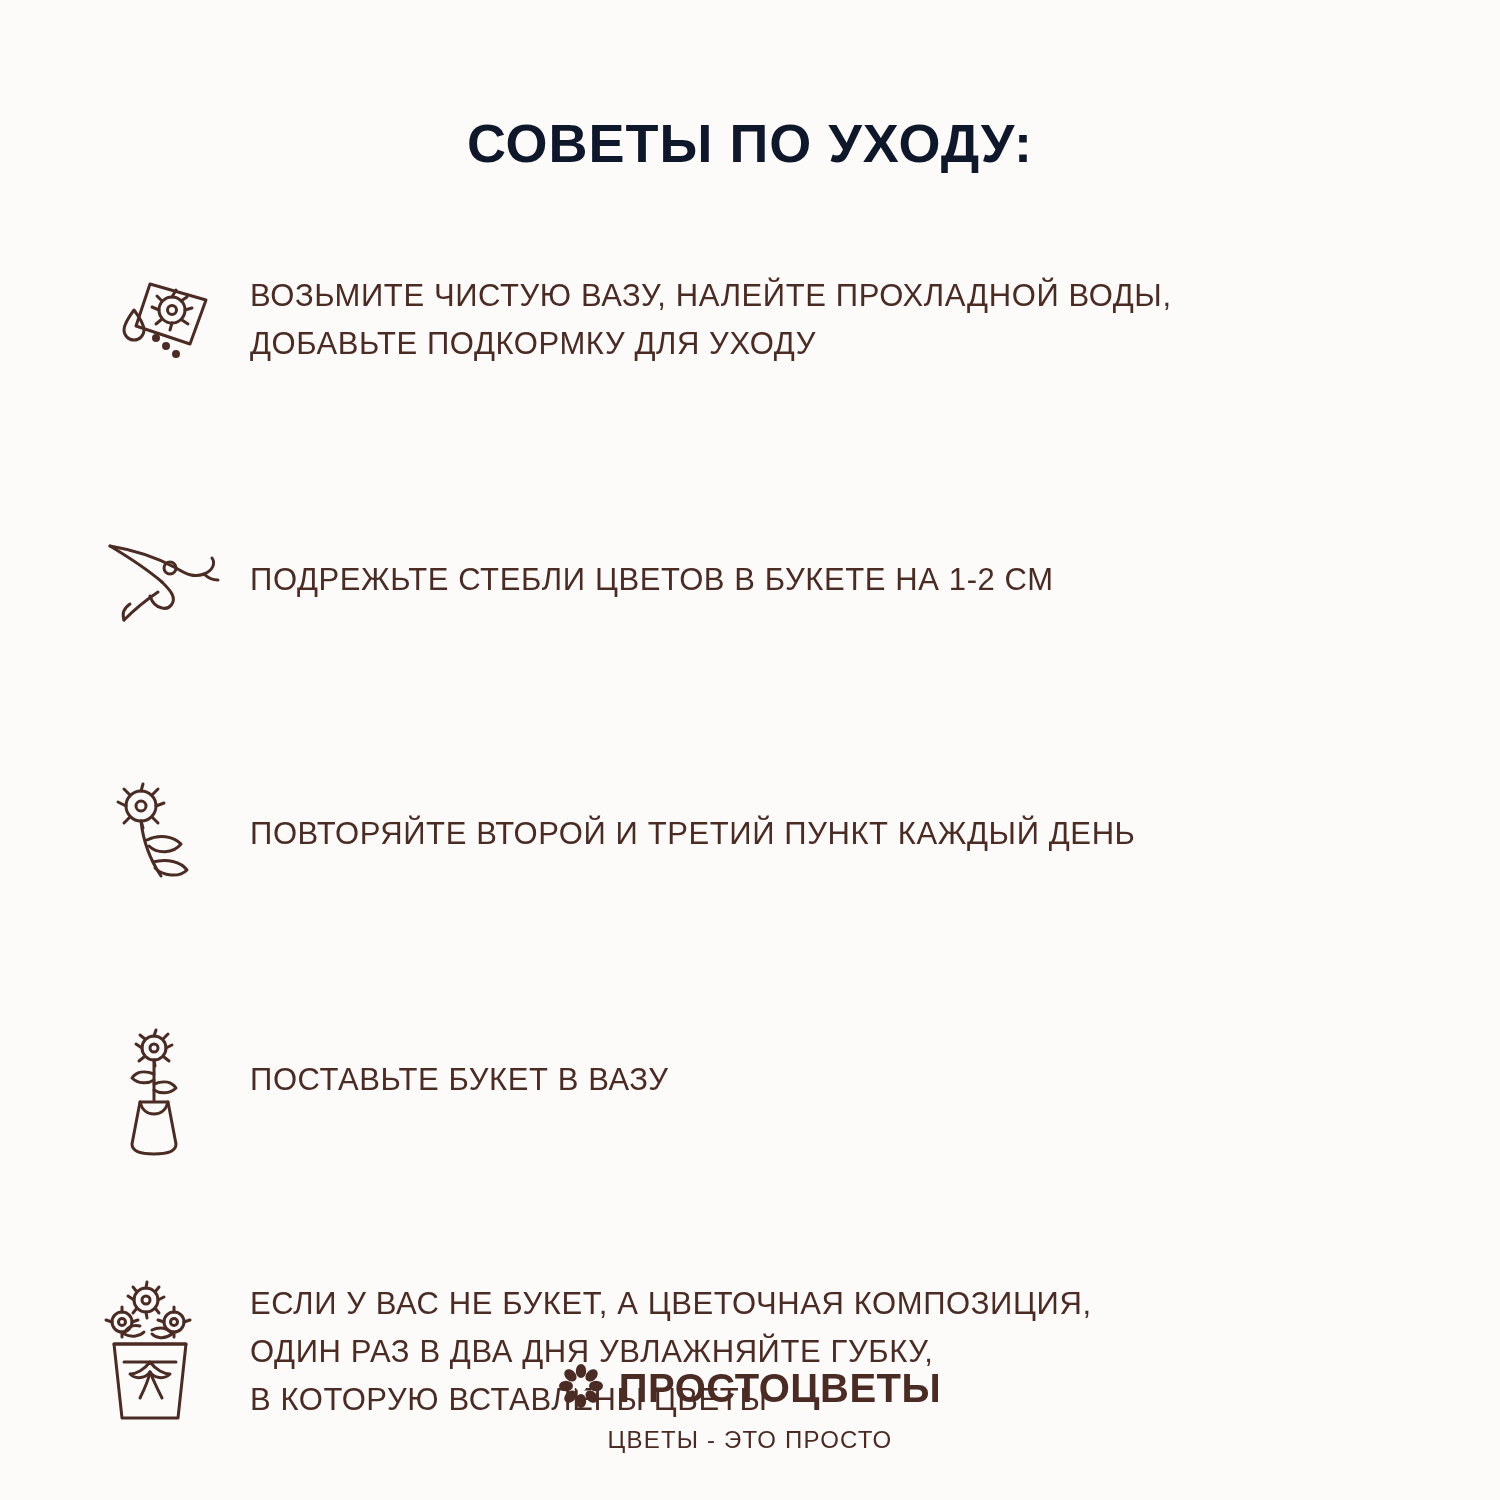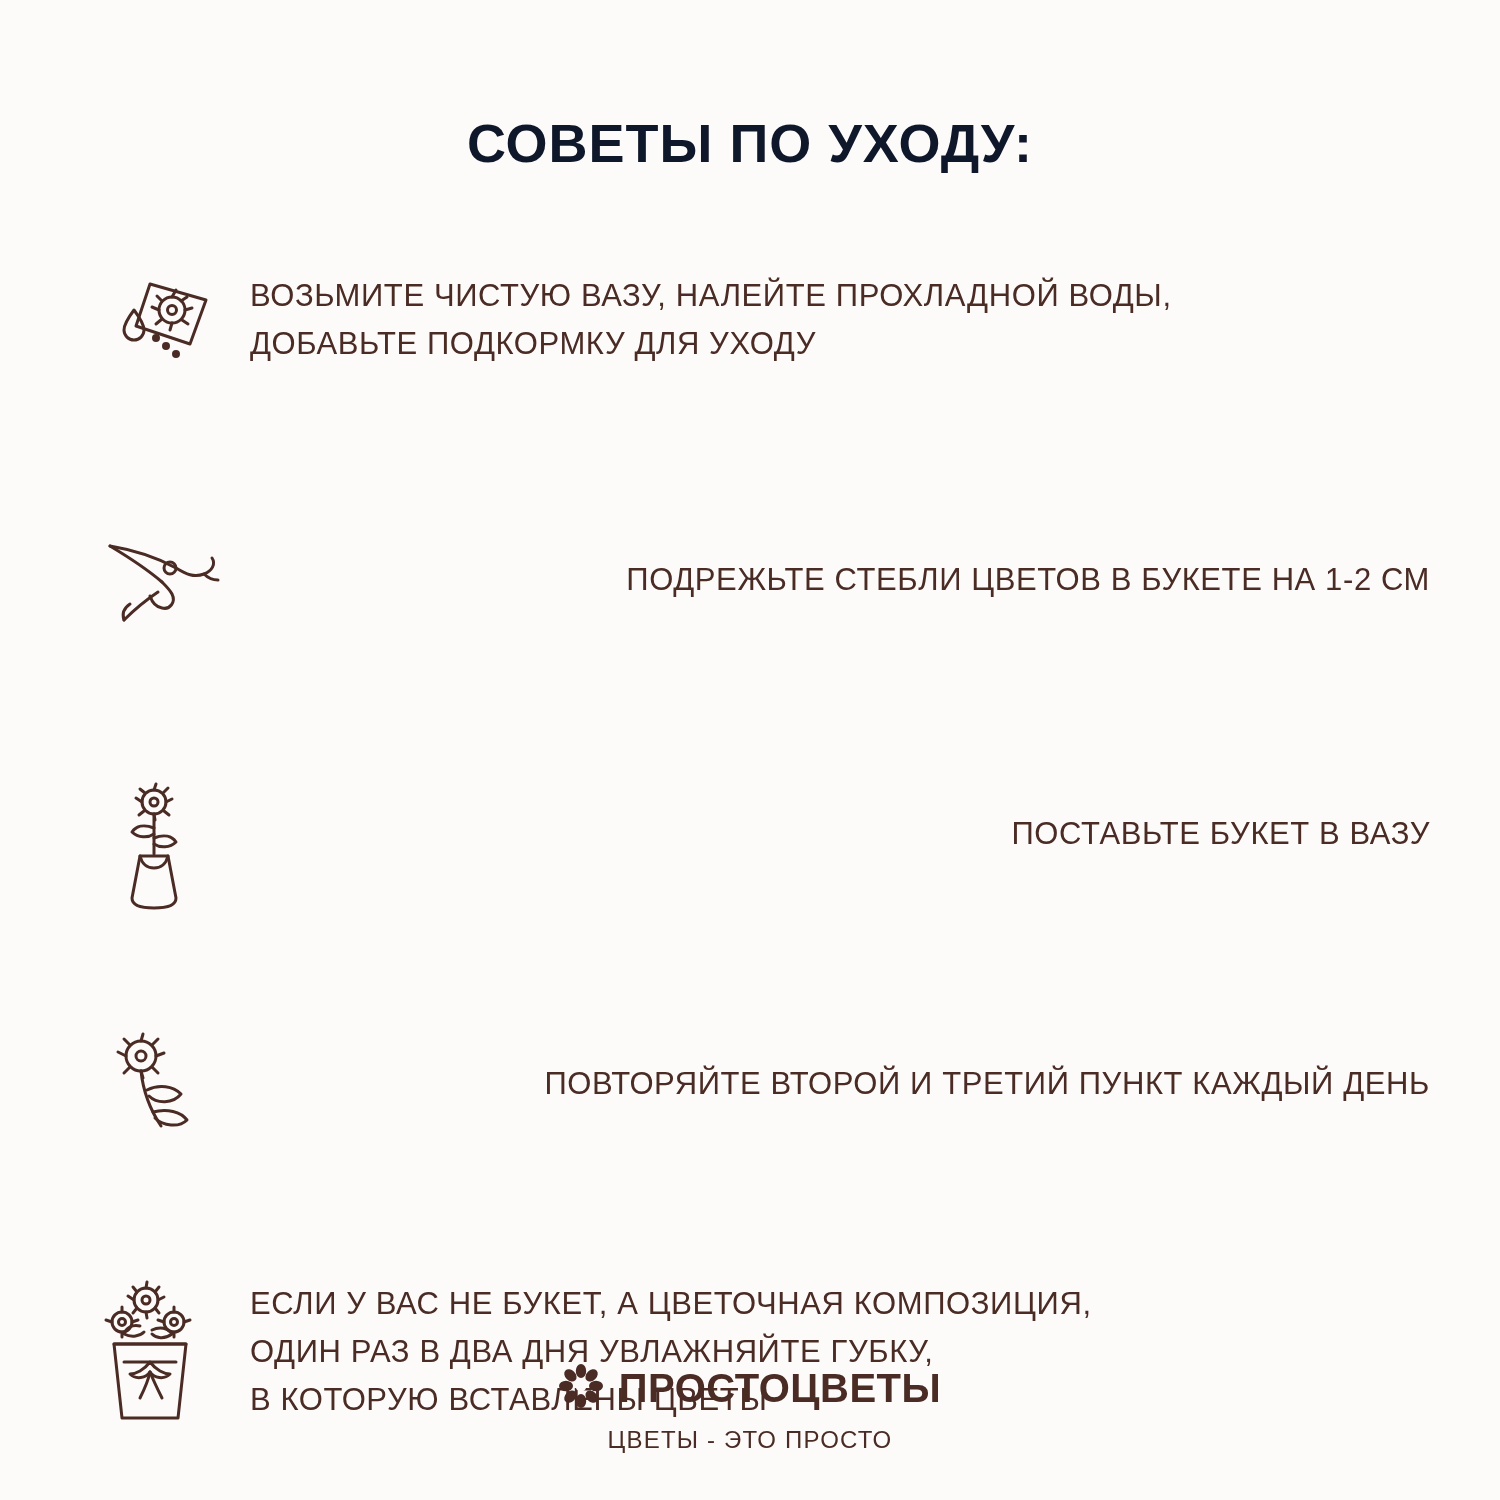--- a/index.html
+++ b/index.html
@@ -61,21 +61,21 @@
     white-space: nowrap;
   }
   
   .tip.t1 { margin-bottom: 112px; }
   .tip.t2 { margin-bottom: 104px; }
   .tip.t3 { margin-bottom: 100px; }
   .tip.t4 { margin-bottom: 96px; }
 
   .tip.t2 .tip-text,
   .tip.t3 .tip-text,
-  .tip.t4 .tip-text { padding-top: 28px; text-align: right; }
+  .tip.t4 .tip-text { padding-top: 28px; }
   .tip.t5 .tip-text { padding-top: 2px; }
 
   .footer {
     position: absolute;
     left: 0;
     right: 0;
     bottom: 82px;
     text-align: center;
   }
   .brand {
@@ -135,51 +135,51 @@
           <path d="M24 92 C22 86 24 80 30 76"></path>
           <circle cx="70" cy="40" r="6"></circle>
           <path d="M104 46 C108 50 112 52 118 52"></path>
         </svg>
       </div>
       <div class="tip-text">
         <span class="line">ПОДРЕЖЬТЕ СТЕБЛИ ЦВЕТОВ В БУКЕТЕ НА  1-2 СМ</span>
       </div>
     </div>
 
+    <div class="tip t4">
+      <div class="tip-icon">
+        <svg width="120" height="110" viewBox="0 0 120 110" fill="none" stroke="#4a2c25" stroke-width="3" stroke-linecap="round" stroke-linejoin="round">
+          <circle cx="36" cy="24" r="15"></circle>
+          <circle cx="36" cy="24" r="5"></circle>
+          <path d="M36 9 l2 -7 M51 24 l8 -3 M36 39 l2 7 M21 24 l-8 -4 M47 13 l6 -6 M47 35 l6 6 M25 35 l-6 6 M25 13 l-6 -6"></path>
+          <path d="M36 39 C38 58 44 76 56 94"></path>
+          <path d="M42 58 C54 52 68 54 76 62 C68 72 52 72 44 64"></path>
+          <path d="M48 80 C62 76 76 80 82 88 C74 96 58 94 50 86"></path>
+        </svg>
+      </div>
+      <div class="tip-text">
+        <span class="line">ПОВТОРЯЙТЕ ВТОРОЙ И ТРЕТИЙ ПУНКТ КАЖДЫЙ ДЕНЬ</span>
+      </div>
+    </div>
+
     <div class="tip t3">
       <div class="tip-icon">
         <svg width="110" height="130" viewBox="0 0 110 130" fill="none" stroke="#4a2c25" stroke-width="3" stroke-linecap="round" stroke-linejoin="round">
           <circle cx="44" cy="20" r="12"></circle>
           <circle cx="44" cy="20" r="4"></circle>
           <path d="M44 8 l2 -6 M56 20 l6 -3 M44 32 l1 6 M32 20 l-6 -4 M53 11 l5 -5 M54 29 l5 4 M34 29 l-5 4 M35 11 l-5 -4"></path>
           <path d="M44 32 C44 48 44 62 44 72"></path>
           <path d="M44 46 C34 42 26 44 22 50 C28 56 38 56 44 52"></path>
           <path d="M44 56 C54 52 62 54 66 60 C60 66 50 66 44 62"></path>
           <path d="M30 74 L58 74 L66 116 C66 122 60 126 44 126 C28 126 22 122 22 116 Z"></path>
           <path d="M30 74 C32 82 36 86 44 86 C52 86 56 82 58 74"></path>
         </svg>
       </div>
       <div class="tip-text">
         <span class="line">ПОСТАВЬТЕ БУКЕТ В ВАЗУ</span>
-      </div>
-    </div>
-
-    <div class="tip t4">
-      <div class="tip-icon">
-        <svg width="120" height="110" viewBox="0 0 120 110" fill="none" stroke="#4a2c25" stroke-width="3" stroke-linecap="round" stroke-linejoin="round">
-          <circle cx="36" cy="24" r="15"></circle>
-          <circle cx="36" cy="24" r="5"></circle>
-          <path d="M36 9 l2 -7 M51 24 l8 -3 M36 39 l2 7 M21 24 l-8 -4 M47 13 l6 -6 M47 35 l6 6 M25 35 l-6 6 M25 13 l-6 -6"></path>
-          <path d="M36 39 C38 58 44 76 56 94"></path>
-          <path d="M42 58 C54 52 68 54 76 62 C68 72 52 72 44 64"></path>
-          <path d="M48 80 C62 76 76 80 82 88 C74 96 58 94 50 86"></path>
-        </svg>
-      </div>
-      <div class="tip-text">
-        <span class="line">ПОВТОРЯЙТЕ ВТОРОЙ И ТРЕТИЙ ПУНКТ КАЖДЫЙ ДЕНЬ</span>
       </div>
     </div>
 
     <div class="tip t5">
       <div class="tip-icon">
         <svg width="130" height="150" viewBox="0 0 130 150" fill="none" stroke="#4a2c25" stroke-width="3" stroke-linecap="round" stroke-linejoin="round">
           <circle cx="46" cy="22" r="12"></circle>
           <circle cx="46" cy="22" r="4"></circle>
           <path d="M46 10 l1 -6 M58 22 l6 -3 M46 34 l1 6 M34 22 l-6 -4 M55 14 l4 -5 M55 30 l4 5 M37 30 l-4 5 M37 14 l-4 -5"></path>
           <circle cx="22" cy="44" r="10"></circle>

